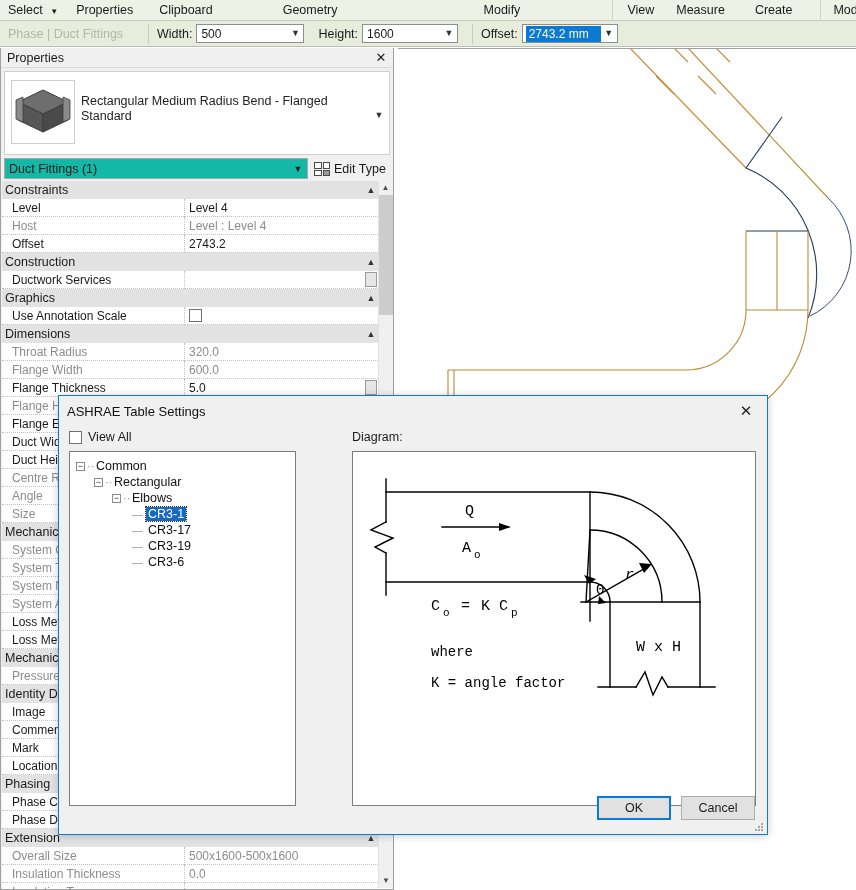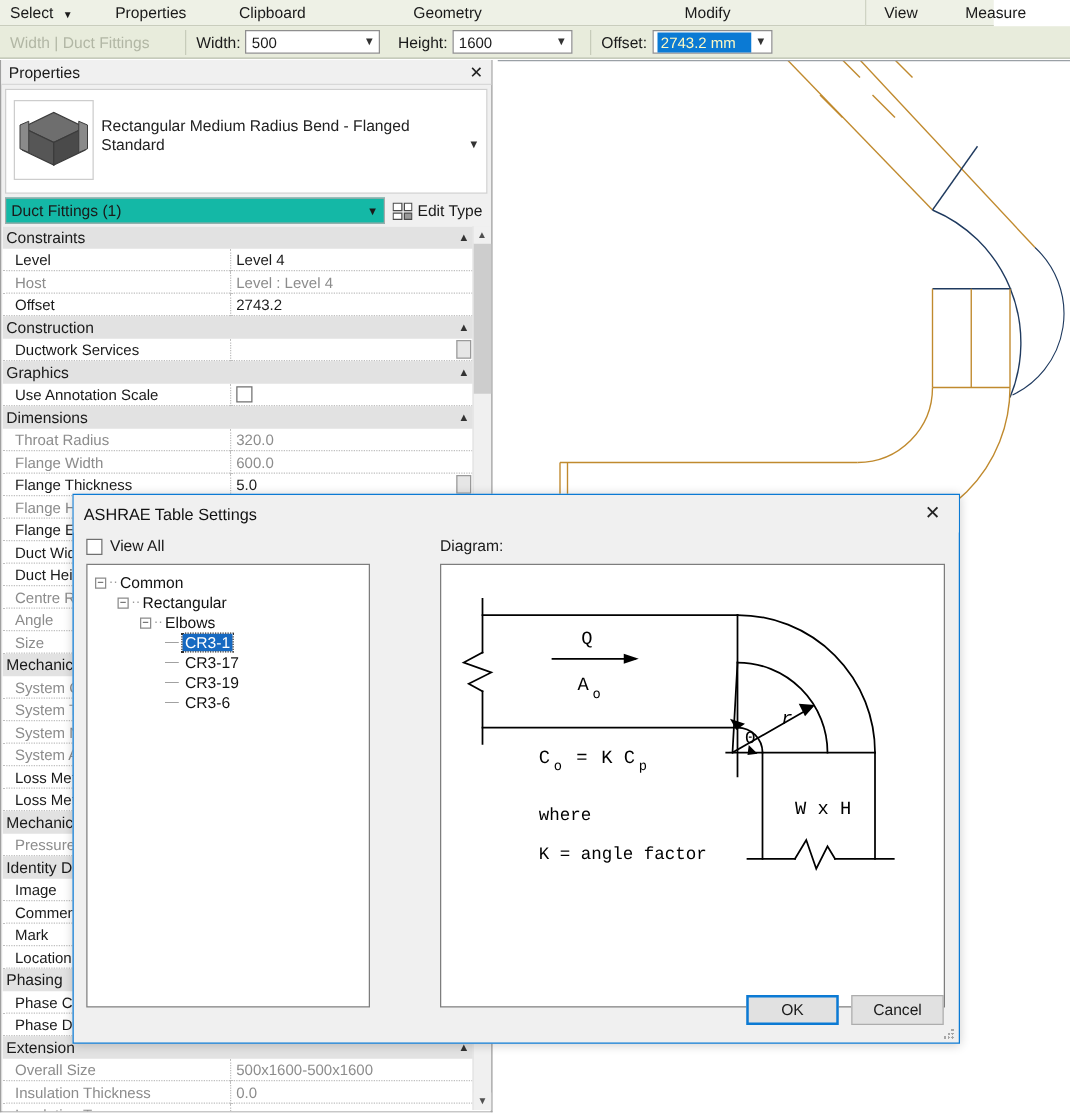--- a/index.html
+++ b/index.html
@@ -9,24 +9,24 @@
     overflow: hidden;
     background: #ffffff;
     font-family: "Liberation Sans", sans-serif;
     font-size: 12px;
     color: #1a1a1a;
   }
   #root { position: relative; width: 856px; height: 890px; }
 
   
   .ribbon-tabs {
-    position: absolute; left: 0; top: 0; width: 795px; height: 21px;
+    position: absolute; left: 0; top: 0; width: 856px; height: 21px;
     background: #eef1e6;
     border-bottom: 1px solid #c9cdbd;
-    display: flex; align-items: center; gap: 16px;
+    display: flex; align-items: center;
   }
   .rtab {
     font-size: 12.5px; color: #1a1a1a;
     padding: 0 6px; height: 21px; line-height: 21px; white-space: nowrap;
   }
   .rtab.sep-left { border-left: 1px solid #cfd4c4; }
   .ribbon-body {
     position: absolute; left: 0; top: 21px; width: 856px; height: 26px;
     background: #e8ecdc;
     border-bottom: 1px solid #b9bfae;
@@ -200,21 +200,21 @@
     <div class="rtab" style="margin-left:58px">Geometry</div>
     <div class="rtab" style="margin-left:134px">Modify</div>
     <div class="rtab sep-left" style="margin-left:86px;padding-left:14px">View</div>
     <div class="rtab" style="margin-left:10px">Measure</div>
     <div class="rtab" style="margin-left:18px">Create</div>
     <div class="rtab sep-left" style="margin-left:22px;padding-left:12px">Mode</div>
 
   </div>
 
   <div class="ribbon-body">
-    <div class="ctx-label">Width | Duct Fittings</div>
+    <div class="ctx-label">Phase | Duct Fittings</div>
     <div class="vdiv"></div>
 
     <span class="fld-label">Width:</span>
     <div class="combo" style="width:108px">
       <span class="cval">500</span>
       <span class="carrow">▼</span>
     </div>
 
     <span class="fld-label" style="margin-left:14px">Height:</span>
     <div class="combo" style="width:96px">

